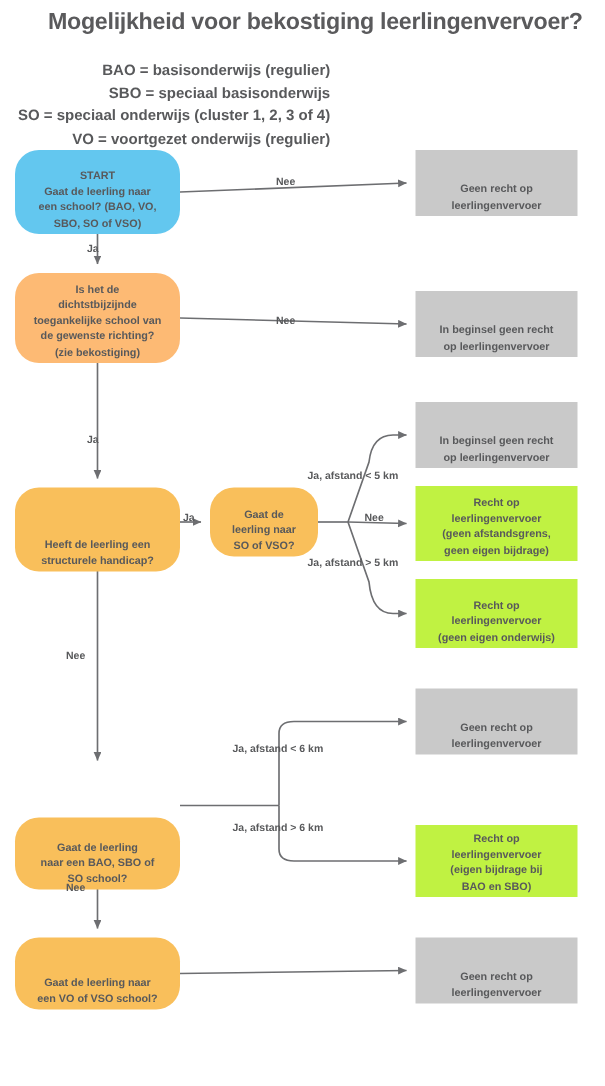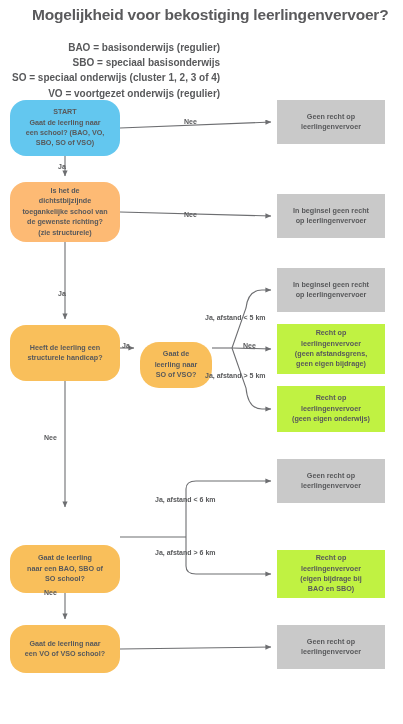--- a/index.html
+++ b/index.html
@@ -49,26 +49,26 @@
     line-height: 1.52;
     color: #58595b;
     text-align: right;
   }
   .legend div { white-space: nowrap; }
 
   .node {
     position: absolute;
     box-sizing: border-box;
     display: flex;
-    align-items: center;
+    align-items: flex-end;
     justify-content: center;
     text-align: center;
     font-size: 7.2px;
     line-height: 1.45;
-    padding: 16px 4px;
+    padding: 2px 4px;
   }
   .node .lines { width: 100%; }
   .node .lines div { white-space: nowrap; }
 
   .decision {
     border-radius: 16px;
   }
   .start {
     border-radius: 16px;
   }
@@ -136,42 +136,42 @@
           <div>Geen recht op</div>
           <div>leerlingenvervoer</div>
         </div>
       </div>
       <div class="node decision" style="left: 10px; top: 182px; width: 110px; height: 60px; background: #fdba74;">
         <div class="lines">
           <div>Is het de</div>
           <div>dichtstbijzijnde</div>
           <div>toegankelijke school van</div>
           <div>de gewenste richting?</div>
-          <div>(zie structurele)</div>
+          <div>(zie bekostiging)</div>
         </div>
       </div>
       <div class="node terminal" style="left: 277px; top: 194px; width: 108px; height: 44px; background: rgb(201, 201, 201);">
         <div class="lines">
           <div>In beginsel geen recht</div>
           <div>op leerlingenvervoer</div>
         </div>
       </div>
       <div class="node terminal" style="left: 277px; top: 268px; width: 108px; height: 44px; background: rgb(201, 201, 201);">
         <div class="lines">
           <div>In beginsel geen recht</div>
           <div>op leerlingenvervoer</div>
         </div>
       </div>
       <div class="node decision" style="left: 10px; top: 325px; width: 110px; height: 56px; background: rgb(249, 191, 91);">
         <div class="lines">
           <div>Heeft de leerling een</div>
           <div>structurele handicap?</div>
         </div>
       </div>
-      <div class="node decision" style="left: 140px; top: 342px; width: 72px; height: 46px; background: rgb(249, 191, 91); border-radius: 19px;">
+      <div class="node decision" style="left: 140px; top: 325px; width: 72px; height: 46px; background: rgb(249, 191, 91);">
         <div class="lines">
           <div>Gaat de</div>
           <div>leerling naar</div>
           <div>SO of VSO?</div>
         </div>
       </div>
       <div class="node terminal" style="left: 277px; top: 324px; width: 108px; height: 50px; background: rgb(192, 242, 66);">
         <div class="lines">
           <div>Recht op</div>
           <div>leerlingenvervoer</div>

